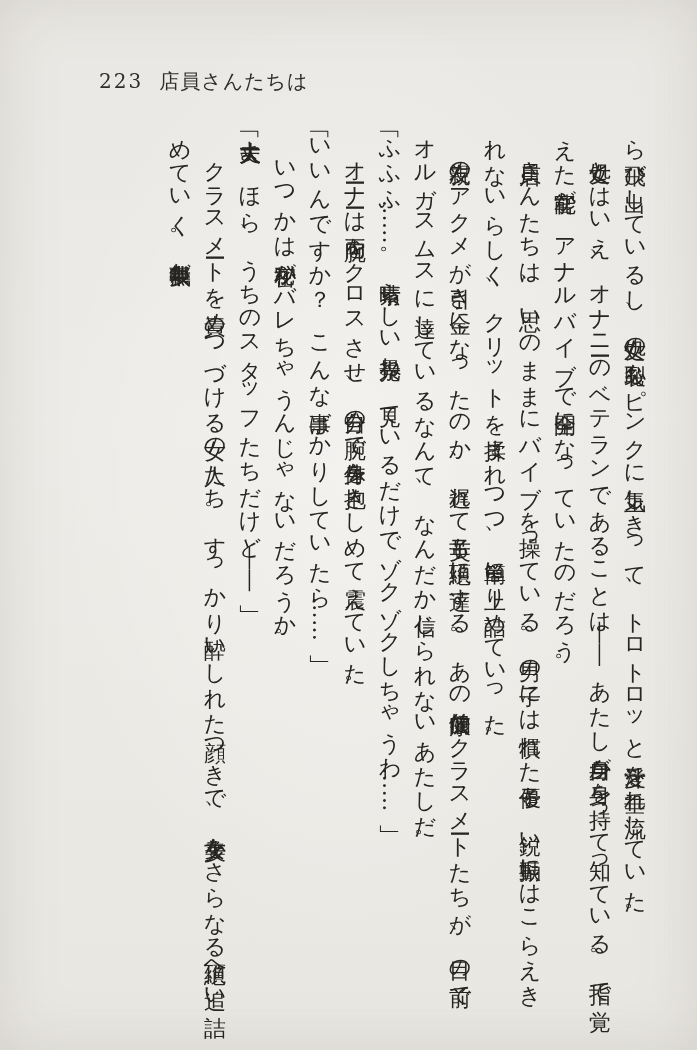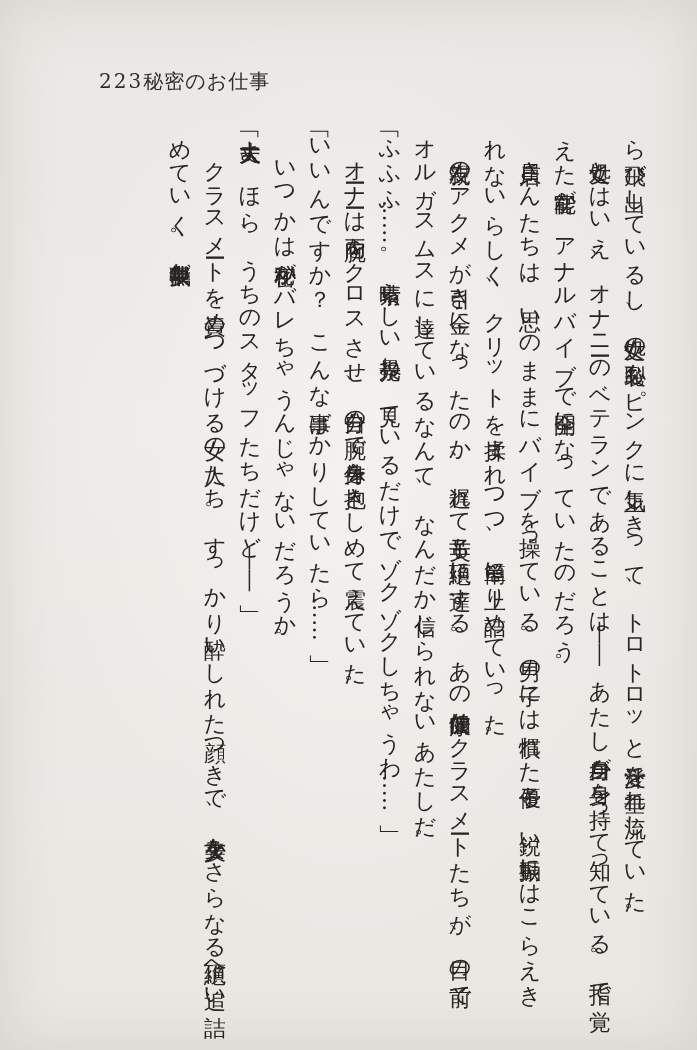--- a/index.html
+++ b/index.html
@@ -23,20 +23,21 @@
   .running-head {
     position: absolute;
     top: 68px;
     left: 99px;
     font-size: 20px;
     color: #2e2d2b;
     letter-spacing: 1px;
     white-space: nowrap;
   }
   .running-head .folio {
+    margin-right: 16px;
     letter-spacing: 2px;
   }
   .text-block {
     position: absolute;
     top: 124px;
     right: 44px;
     height: 884px;
     writing-mode: vertical-rl;
     text-orientation: mixed;
     font-size: 22px;
@@ -49,21 +50,21 @@
     margin: 0;
     padding: 0;
   }
 </style>
 </head>
 <body>
 
 <div class="page">
 
   <div class="running-head">
-    <span class="folio">223</span><span>秘密のお仕事</span>
+    <span class="folio">223</span><span>店員さんたちは</span>
   </div>
 
   <div class="text-block">
     <p>ら飛び出しているし、処女の恥裂もピンクに上気しきって、トロトロッと愛汁を垂れ流していた。</p>
     <p>　処女とはいえ、オナニーのベテランであることは――あたし自身が身を持って知っている。指で覚えた官能が、アナルバイブで全開になっていたのだろう。</p>
     <p>　店員さんたちは、思いのままにバイブを操っている。男の子には慣れた優子も、鋭い振動にはこらえきれないらしく、クリットを揉まれつつ、簡単に上り詰めていった。</p>
     <p>　親友のアクメが引き金になったのか、遅れて英子も絶頂に達する。あの健康的なクラスメートたちが、目の前でオルガスムスに達しているなんて、なんだか信じられないあたしだ。</p>
     <p>「ふふふ……。素晴らしい光景ね。見ているだけでゾクゾクしちゃうわ……」</p>
     <p>　オーナーは両腕をクロスさせ、自分の腕で身体を抱きしめて震えていた。</p>
     <p>「いいんですか？　こんな事ばかりしていたら……」</p>

